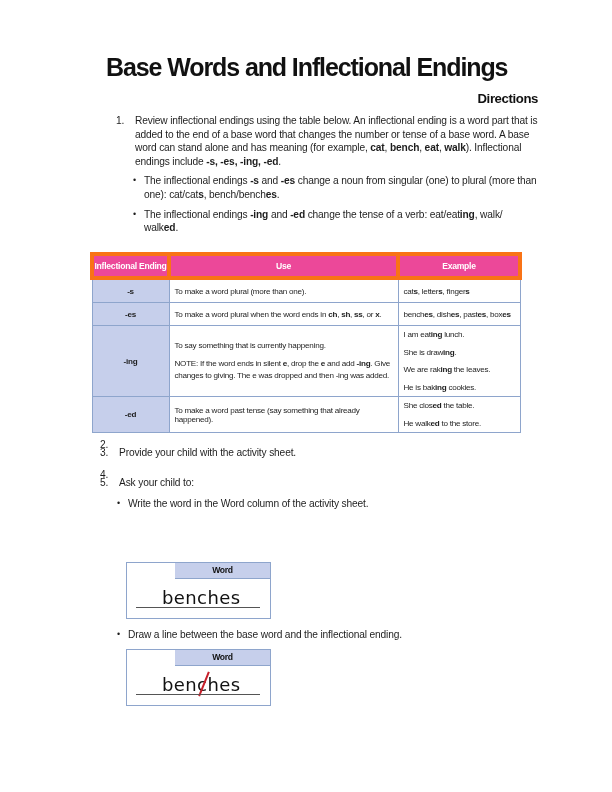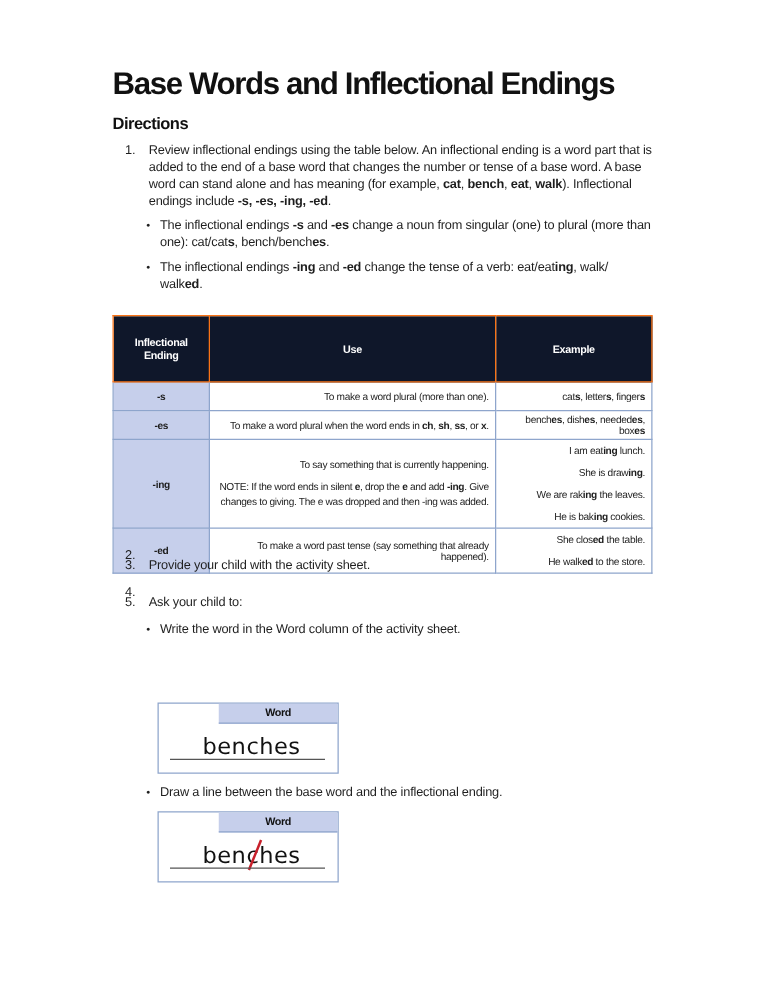--- a/index.html
+++ b/index.html
@@ -1,35 +1,35 @@
 <!DOCTYPE html>
 <html><head>
 <meta charset="utf-8">
 <style>
   html, body { margin: 0; padding: 0; background: #ffffff; }
   body { width: 612px; height: 792px; position: relative; overflow: hidden;
          font-family: "Liberation Sans", "DejaVu Sans", sans-serif; color: #1a1a1a; }
-  .page { position: absolute; left: 90px; top: 52px; width: 432px; }
+  .page { position: absolute; left: 106px; top: 52px; width: 432px; }
   h1 { margin: 0; font-family: "Liberation Sans", sans-serif; font-weight: bold;
        font-size: 25px; letter-spacing: -1.1px; color: #111; line-height: 30px; }
   h2 { margin: 9px 0 0 0; font-weight: bold; font-size: 13.2px; letter-spacing: -0.4px;
-       line-height: 16px; color: #111; }
+       line-height: 16px; color: #111; text-align: right; }
   .step { position: relative; padding-left: 29px; font-size: 10.2px; line-height: 13.6px;
           letter-spacing: -0.15px; color: #1e1e1e; }
   .step .num { position: absolute; left: 10px; top: 0; }
   .sub { position: relative; padding-left: 38px; font-size: 10.2px; line-height: 13.6px;
          letter-spacing: -0.15px; color: #1e1e1e; }
   .sub .bullet { position: absolute; left: 27px; top: 0; font-size: 9px; }
   b { font-weight: bold; }
 
   table.endings { position: absolute; left: 90px; top: 252px; width: 432px; border-collapse: collapse;
                   font-size: 8.1px; letter-spacing: -0.25px; color: #1e1e1e; }
-  table.endings th { background: #0f172a; color: #fff; font-weight: bold; height: 20px;
-                     border: 1px solid #f97316; font-size: 8.6px; padding: 16px; }
-  table.endings td { border: 1px solid #8ea5cc; padding: 0 5px; vertical-align: middle; text-align: right; }
+  table.endings th { background: #ec4899; color: #fff; font-weight: bold; height: 20px;
+                     border: 4px solid #f97316; font-size: 8.6px; padding: 0; }
+  table.endings td { border: 1px solid #8ea5cc; padding: 0 5px; vertical-align: middle; }
   table.endings td.ending { background: #c6cfeb; text-align: center; font-weight: bold; width: 76px; padding: 0; }
   table.endings td.use { width: 218px; }
   table.endings tr.r1 td { height: 22px; }
   table.endings tr.r2 td { height: 22px; }
   table.endings tr.r3 td { height: 70px; }
   table.endings tr.r4 td { height: 32px; }
   .ex-line { line-height: 17.5px; }
   .use-line { line-height: 12px; }
   .use-gap { height: 6px; }
 
@@ -78,21 +78,21 @@
   </thead>
   <tbody>
     <tr class="r1">
       <td class="ending">-s</td>
       <td class="use">To make a word plural (more than one).</td>
       <td><span>cat</span><b>s</b><span>, letter</span><b>s</b><span>, finger</span><b>s</b></td>
     </tr>
     <tr class="r2">
       <td class="ending">-es</td>
       <td class="use"><span>To make a word plural when the word ends in </span><b>ch</b><span>, </span><b>sh</b><span>, </span><b>ss</b><span>, or </span><b>x</b><span>.</span></td>
-      <td><span>bench</span><b>es</b><span>, dish</span><b>es</b><span>, needed</span><b>es</b><span>, box</span><b>es</b></td>
+      <td><span>bench</span><b>es</b><span>, dish</span><b>es</b><span>, past</span><b>es</b><span>, box</span><b>es</b></td>
     </tr>
     <tr class="r3">
       <td class="ending">-ing</td>
       <td class="use">
         <div class="use-line">To say something that is currently happening.</div>
         <div class="use-gap"></div>
         <div class="use-line"><span>NOTE: If the word ends in silent </span><b>e</b><span>, drop the </span><b>e</b><span> and add </span><b>-ing</b><span>. Give changes to giving. The e was dropped and then -ing was added.</span></div>
       </td>
       <td>
         <div class="ex-line"><span>I am eat</span><b>ing</b><span> lunch.</span></div>

